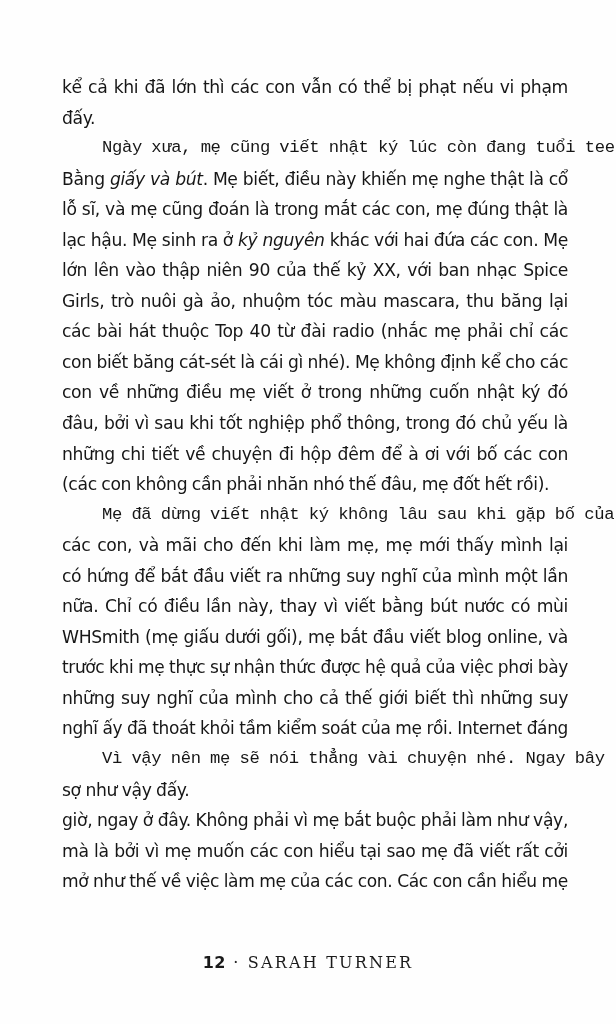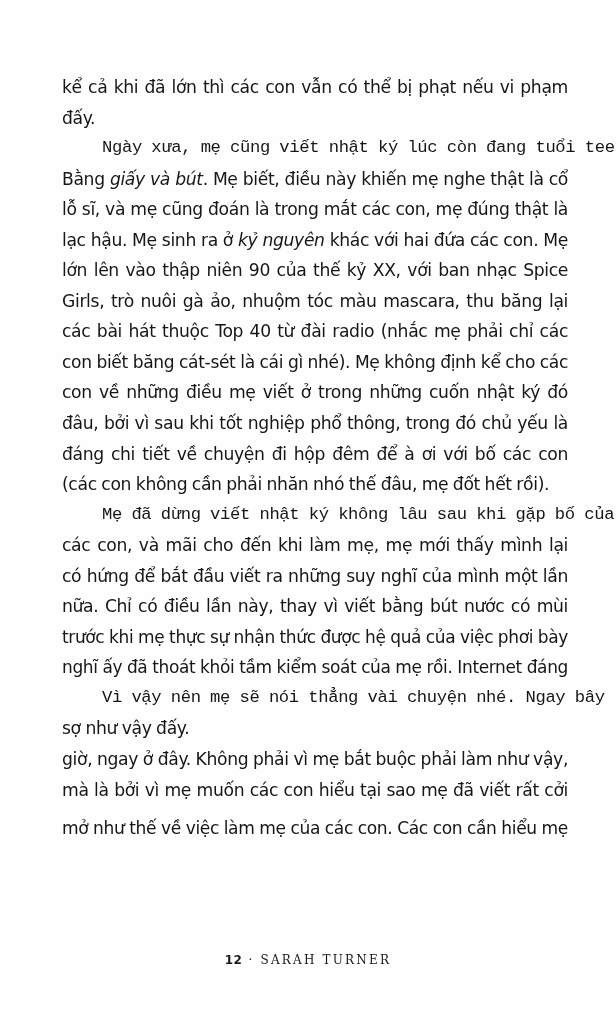--- a/index.html
+++ b/index.html
@@ -11,53 +11,55 @@
   .body-text { position: absolute; left: 62px; top: 72px; width: 506px; }
   .line {
     height: 30.55px; line-height: 30.55px; font-size: 17.2px; white-space: nowrap;
     text-align: justify; text-align-last: justify; letter-spacing: -0.35px; word-spacing: -0.5px;
   }
   .line.last { text-align-last: left; }
   .line.indent { padding-left: 40px; font-family: Liberation Mono, monospace; }
   .line i { }
   .footer {
     position: absolute; top: 953px; left: 0; width: 616px; text-align: center;
-    font-family: "DejaVu Serif", serif; font-size: 12px; letter-spacing: 2.2px; color: #1a1a1a;
+    font-family: "DejaVu Serif", serif; font-size: 16px; letter-spacing: 2.2px; color: #1a1a1a;
   }
   .footer .pg { font-family: "DejaVu Sans", sans-serif; font-weight: bold; letter-spacing: 0.5px; }
 </style>
 </head>
 <body>
 
 <div class="page">
   <div class="body-text" id="body-text">
       <div class="line">kể cả khi đã lớn thì các con vẫn có thể bị phạt nếu vi phạm</div>
       <div class="line last">đấy.</div>
       <div class="line indent">Ngày xưa, mẹ cũng viết nhật ký lúc còn đang tuổi teen.</div>
       <div class="line"><span>Bằng </span><i>giấy và bút</i><span>. Mẹ biết, điều này khiến mẹ nghe thật là cổ</span></div>
       <div class="line">lỗ sĩ, và mẹ cũng đoán là trong mắt các con, mẹ đúng thật là</div>
       <div class="line"><span>lạc hậu. Mẹ sinh ra ở </span><i>kỷ nguyên</i><span> khác với hai đứa các con. Mẹ</span></div>
       <div class="line">lớn lên vào thập niên 90 của thế kỷ XX, với ban nhạc Spice</div>
       <div class="line">Girls, trò nuôi gà ảo, nhuộm tóc màu mascara, thu băng lại</div>
       <div class="line">các bài hát thuộc Top 40 từ đài radio (nhắc mẹ phải chỉ các</div>
       <div class="line" style="font-size: 17.105px;">con biết băng cát-sét là cái gì nhé). Mẹ không định kể cho các</div>
       <div class="line">con về những điều mẹ viết ở trong những cuốn nhật ký đó</div>
       <div class="line">đâu, bởi vì sau khi tốt nghiệp phổ thông, trong đó chủ yếu là</div>
-      <div class="line">đáng chi tiết về chuyện đi hộp đêm để à ơi với bố các con</div>
+      <div class="line">những chi tiết về chuyện đi hộp đêm để à ơi với bố các con</div>
       <div class="line last">(các con không cần phải nhăn nhó thế đâu, mẹ đốt hết rồi).</div>
       <div class="line indent">Mẹ đã dừng viết nhật ký không lâu sau khi gặp bố của</div>
       <div class="line">các con, và mãi cho đến khi làm mẹ, mẹ mới thấy mình lại</div>
       <div class="line">có hứng để bắt đầu viết ra những suy nghĩ của mình một lần</div>
       <div class="line">nữa. Chỉ có điều lần này, thay vì viết bằng bút nước có mùi</div>
+      <div class="line">WHSmith (mẹ giấu dưới gối), mẹ bắt đầu viết blog online, và</div>
       <div class="line" style="font-size: 16.9709px;">trước khi mẹ thực sự nhận thức được hệ quả của việc phơi bày</div>
+      <div class="line">những suy nghĩ của mình cho cả thế giới biết thì những suy</div>
       <div class="line" style="font-size: 16.9897px;">nghĩ ấy đã thoát khỏi tầm kiểm soát của mẹ rồi. Internet đáng</div>
       <div class="line indent">Vì vậy nên mẹ sẽ nói thẳng vài chuyện nhé. Ngay bây</div>
       <div class="line last">sợ như vậy đấy.</div>
       <div class="line">giờ, ngay ở đây. Không phải vì mẹ bắt buộc phải làm như vậy,</div>
       <div class="line">mà là bởi vì mẹ muốn các con hiểu tại sao mẹ đã viết rất cởi</div>
-      <div class="line" style="font-size: 17.0729px; margin-top: 8px;">mở như thế về việc làm mẹ của các con. Các con cần hiểu mẹ</div>
+      <div class="line" style="font-size: 17.0729px;">mở như thế về việc làm mẹ của các con. Các con cần hiểu mẹ</div>
     </div>
   <div class="footer">
     <span class="pg">12</span>
     <span>·</span>
     <span>SARAH TURNER</span>
   </div>
 </div>
 
 </body></html>

